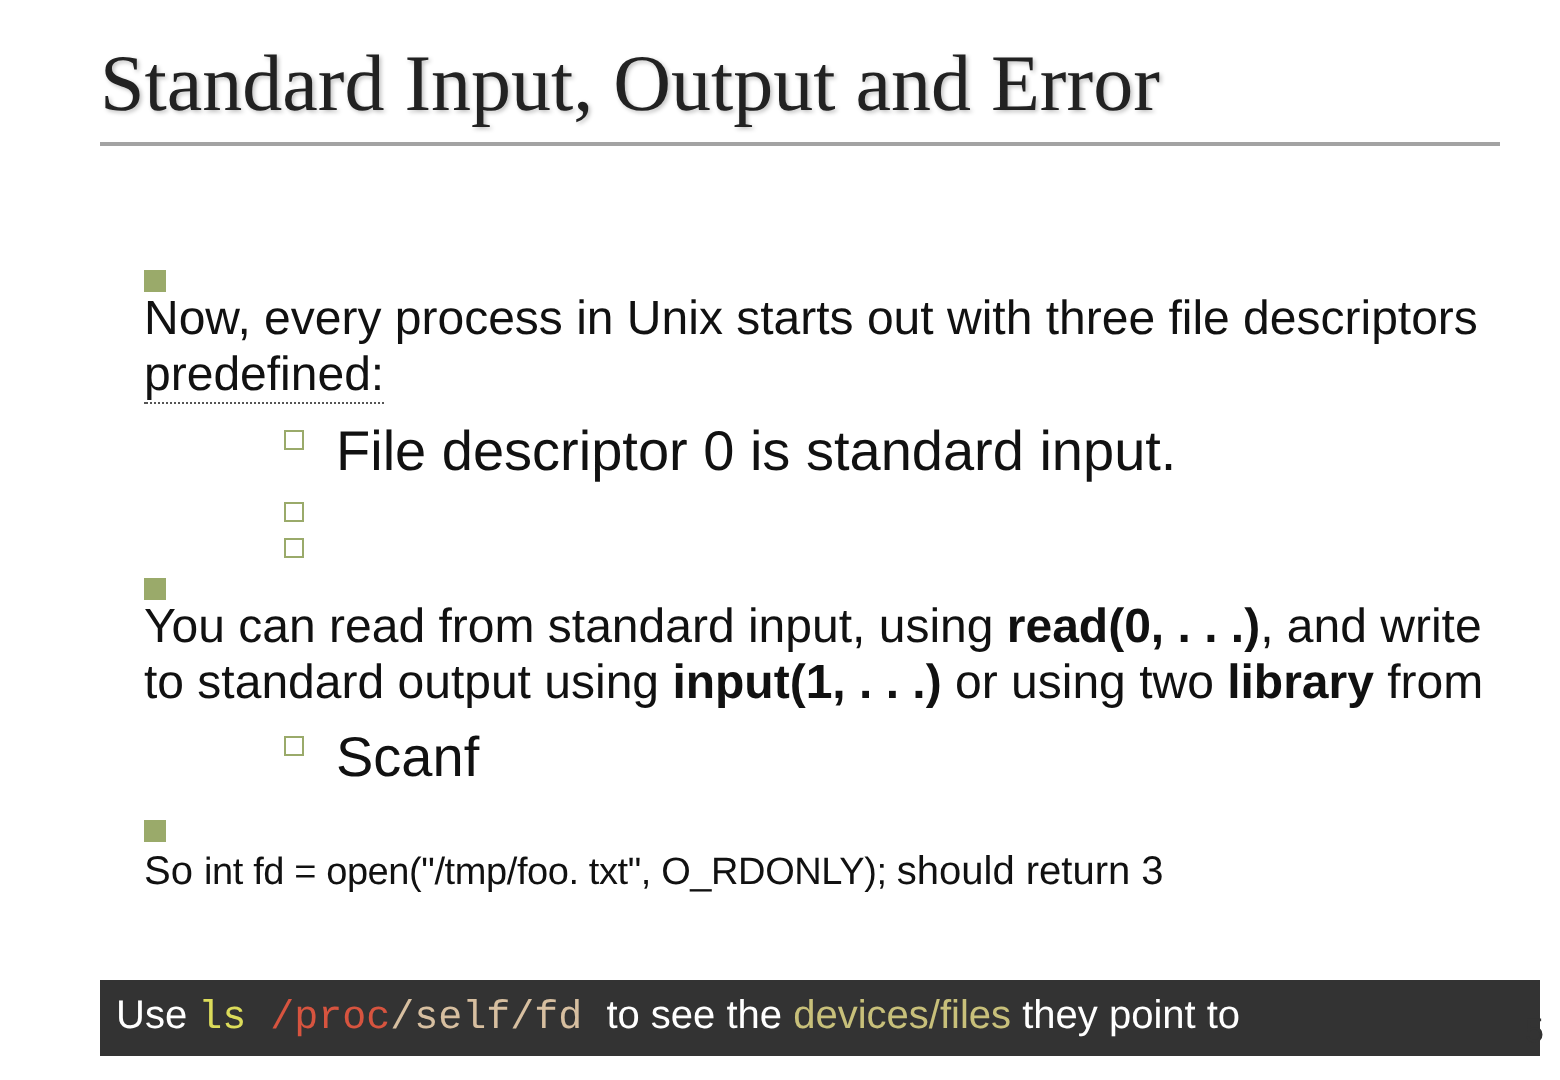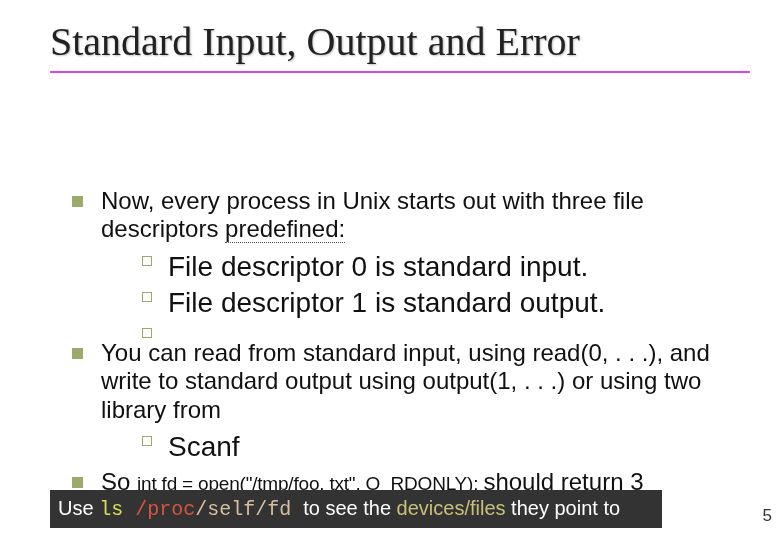--- a/index.html
+++ b/index.html
@@ -1,30 +1,30 @@
 <!DOCTYPE html>
 <html><head>
 <meta charset="utf-8">
 <style>
   * { margin: 0; padding: 0; box-sizing: border-box; }
   html, body { width: 780px; height: 540px; background: #fff; font-family: Arial, Helvetica, sans-serif; overflow: hidden; }
   .slide { width: 780px; height: 540px; padding: 18px 30px 10px 50px; position: relative; }
-  .title-wrap { border-bottom: 2px solid #d946ef; padding-bottom: 6px; margin-bottom: 114px; }
+  .title-wrap { border-bottom: 2px solid #a3a3a3; padding-bottom: 6px; margin-bottom: 53px; }
   .title { font-family: "Times New Roman", Times, serif; font-size: 40px; color: #222; font-weight: normal; text-shadow: 1px 1px 2px rgba(0,0,0,0.25); }
-  .b1 { display: flex; align-items: flex-start; margin: 0 0 6px 22px; }
+  .b1 { display: flex; align-items: flex-start; margin: 0 0 6px 22px; flex-direction: column; }
   .b1-icon { width: 11px; height: 11px; background: #9aaa6a; margin-top: 9px; margin-right: 18px; flex: 0 0 11px; }
   .b1-text { font-size: 24px; color: #111; line-height: 1.18; }
   .b2 { display: flex; align-items: flex-start; margin: 2px 0 1px 92px; }
   .b2-icon { width: 10px; height: 10px; border: 1.5px solid #9aaa6a; margin-top: 6px; margin-right: 16px; flex: 0 0 10px; }
   .b2-text { font-size: 28px; color: #111; line-height: 1.22; }
   .predef { border-bottom: 1px dotted #555; }
-  .bold { font-weight: normal; }
-  .so-big { font-size: 24px; }
+  .bold { font-weight: bold; }
+  .so-big { font-size: 20px; }
   .so-small { font-size: 19px; letter-spacing: -0.2px; }
-  .footer { position: absolute; left: 50px; bottom: 12px; width: 612px; background: #333; color: #fff; font-size: 20px; padding: 5px 8px; line-height: 1.3; }
+  .footer { position: absolute; left: 50px; bottom: 12px; width: 720px; background: #333; color: #fff; font-size: 20px; padding: 5px 8px; line-height: 1.3; }
   .footer .mono { font-family: "Courier New", monospace; }
   .footer .ls { color: #dcdc5a; }
   .footer .proc { color: #d7543f; }
   .footer .rest { color: #d7bfa0; }
   .footer .devfiles { color: #c8c07a; }
   .page-num { position: absolute; right: 8px; bottom: 14px; font-size: 17px; color: #333; }
 </style>
 </head>
 <body>
 
@@ -40,30 +40,29 @@
       <span>Now, every process in Unix starts out with three file descriptors </span><span class="predef">predefined:</span>
     </div>
   </div>
 
   <div class="b2">
     <div class="b2-icon"></div>
     <div class="b2-text">File descriptor 0 is standard input.</div>
   </div>
   <div class="b2">
     <div class="b2-icon"></div>
-    <div class="b2-text">File descriptor 1 is standard output.</div>
   </div>
   <div class="b2">
     <div class="b2-icon"></div>
   </div>
 
   <div class="b1">
     <div class="b1-icon"></div>
     <div class="b1-text">
-      <span>You can read from standard input, using </span><span class="bold">read(0, . . .)</span><span>, and write to standard output using </span><span class="bold">output(1, . . .)</span><span> or using two </span><span class="bold">library</span><span> from</span>
+      <span>You can read from standard input, using </span><span class="bold">read(0, . . .)</span><span>, and write to standard output using </span><span class="bold">input(1, . . .)</span><span> or using two </span><span class="bold">library</span><span> from</span>
     </div>
   </div>
 
   <div class="b2">
     <div class="b2-icon"></div>
     <div class="b2-text">Scanf</div>
   </div>
 
   <div class="b1" style="margin-top:4px;">
     <div class="b1-icon"></div>

